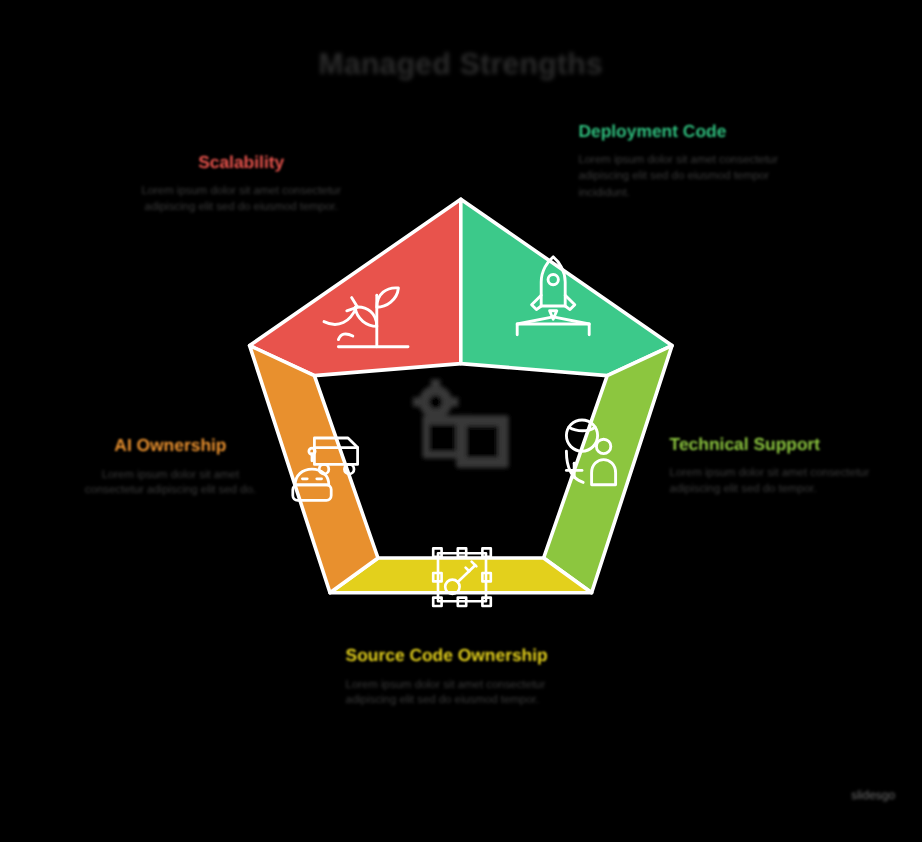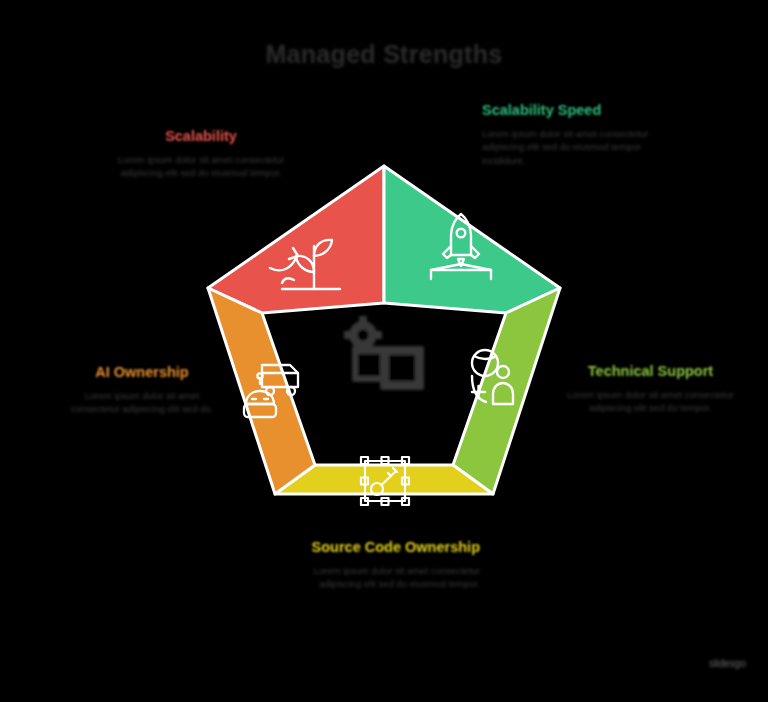--- a/index.html
+++ b/index.html
@@ -63,26 +63,26 @@
     left: 112px; top: 127px; width: 178px; text-align: center;
   }
   #callout-scalability .c-title { color: #E8534C; }
 
   #callout-deployment-speed {
     left: 482px; top: 101px; width: 178px; text-align: left;
   }
   #callout-deployment-speed .c-title { color: #2FBF7E; }
 
   #callout-technical-support {
-    left: 558px; top: 362px; width: 185px; text-align: center;
+    left: 558px; top: 362px; width: 185px; text-align: left;
   }
   #callout-technical-support .c-title { color: #8CC63F; }
 
   #callout-source-code {
-    left: 288px; top: 538px; width: 192px; text-align: right; text-decoration: underline;
+    left: 288px; top: 538px; width: 192px; text-align: left; text-decoration: underline;
   }
   #callout-source-code .c-title { color: #E3D01C; }
 
   #callout-ai-dispatch {
     left: 66px; top: 363px; width: 152px; text-align: center;
   }
   #callout-ai-dispatch .c-title { color: #E8902E; }
 
   #watermark {
     position: absolute;
@@ -206,21 +206,21 @@
     </defs>
   </svg>
 </div>
 
 <div class="callout" id="callout-scalability">
   <div class="c-title">Scalability</div>
   <div class="c-body">Lorem ipsum dolor sit amet consectetur adipiscing elit sed do eiusmod tempor.</div>
 </div>
 
 <div class="callout" id="callout-deployment-speed">
-  <div class="c-title">Scalability Speed</div>
+  <div class="c-title">Deployment Code</div>
   <div class="c-body">Lorem ipsum dolor sit amet consectetur adipiscing elit sed do eiusmod tempor incididunt.</div>
 </div>
 
 <div class="callout" id="callout-technical-support">
   <div class="c-title">Technical Support</div>
   <div class="c-body">Lorem ipsum dolor sit amet consectetur adipiscing elit sed do tempor.</div>
 </div>
 
 <div class="callout" id="callout-source-code">
   <div class="c-title">Source Code Ownership</div>

